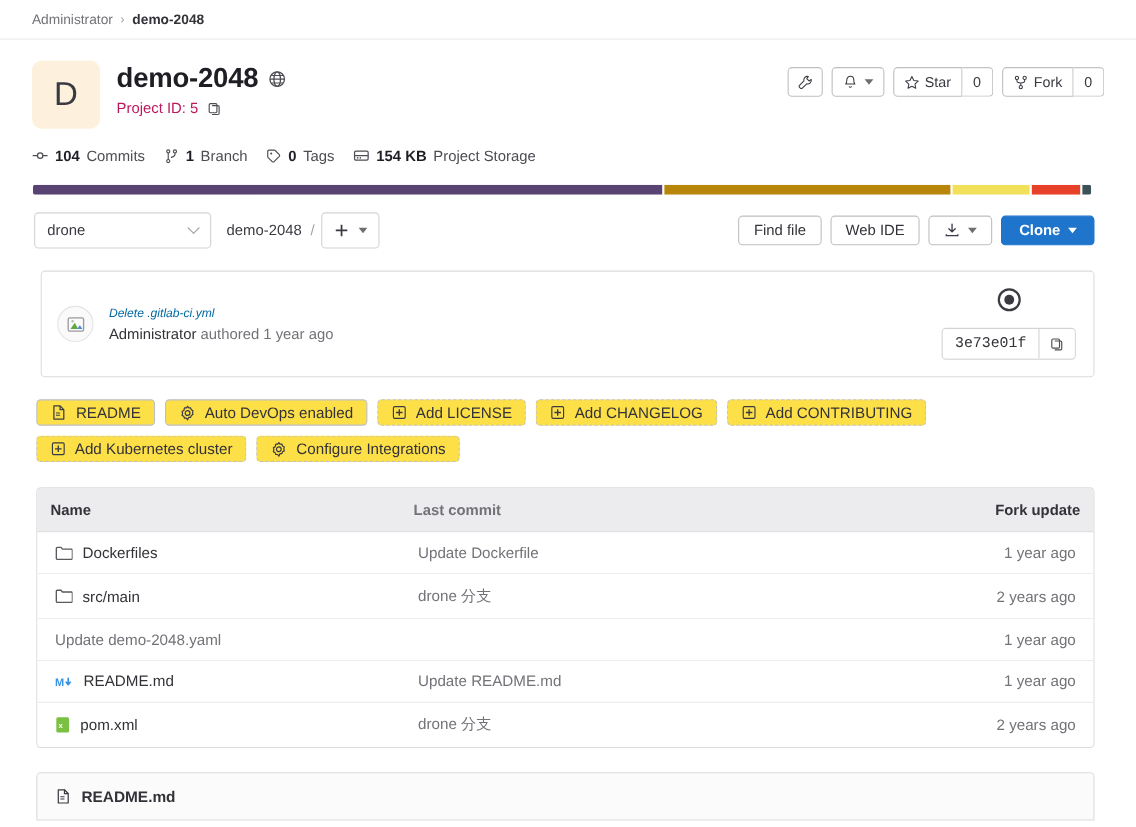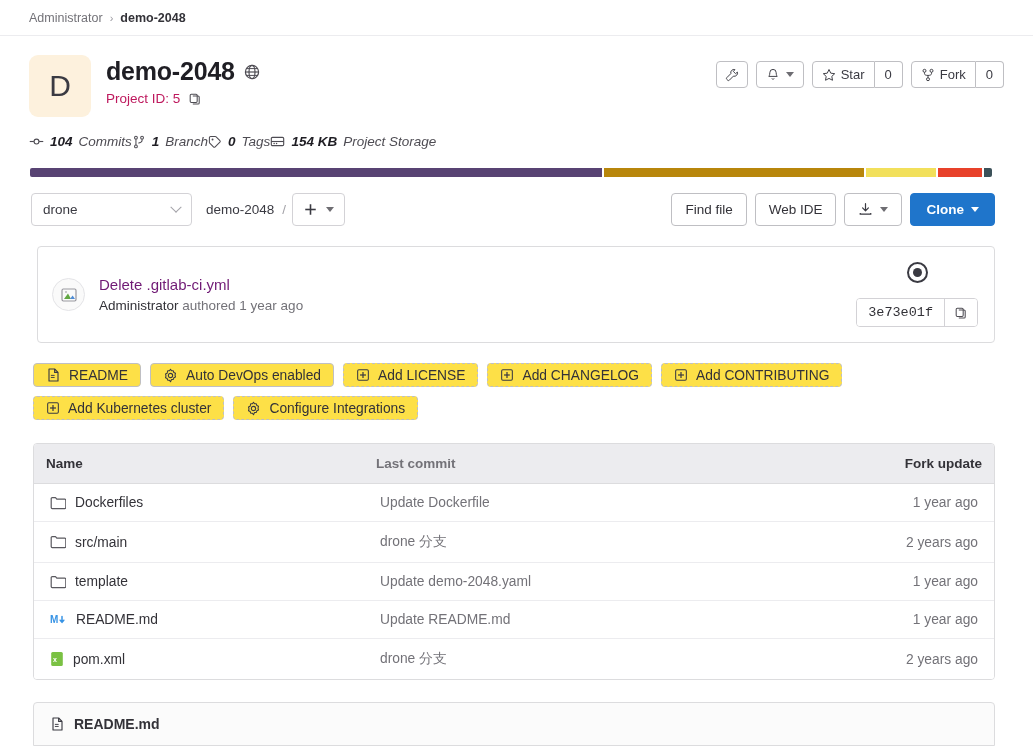--- a/index.html
+++ b/index.html
@@ -64,23 +64,23 @@
     border: 1px solid #bfbfc3; background: #fff;
     font-size: 13px; color: #3a3a42; cursor: pointer;
   }
   .split .seg:first-child { border-radius: 4px 0 0 4px; }
   .split .seg:last-child { border-radius: 0 4px 4px 0; border-left: none; padding: 0 10px; }
   .caret { width: 0; height: 0; border-left: 4px solid transparent; border-right: 4px solid transparent;
            border-top: 5px solid #6e6d72; display: inline-block; }
 
   
   .stats {
-    display: flex; align-items: center; 
+    display: flex; align-items: center; gap: 17px;
     padding: 17px 29px 0 29px;
-    font-size: 13.5px; color: #4e4c53; font-style: italic;
+    font-size: 13.5px; color: #4e4c53;
   }
   .stat { display: inline-flex; align-items: center; gap: 6px; }
   .stat b { color: #1f1e24; }
 
   
   .langbar {
     display: flex; height: 9px; margin: 19px 41px 0 30px;
     border-radius: 2px; overflow: hidden;
   }
   .langbar span { display: block; height: 100%; }
@@ -103,21 +103,21 @@
   .path-crumbs { display: flex; align-items: center; gap: 8px; margin-left: 14px; font-size: 13.5px; color: #3a3a42; }
   .path-crumbs .sl { color: #a4a3a9; }
   .plus-btn {
     display: inline-flex; align-items: center; gap: 8px;
     height: 33px; padding: 0 10px; margin-left: 6px;
     border: 1px solid #d3d2d6; border-radius: 4px; background: #fff; cursor: pointer;
   }
   .tb-right { margin-left: auto; display: flex; align-items: center; gap: 8px; }
   .btn-lg {
     display: inline-flex; align-items: center; justify-content: center; gap: 7px;
-    height: 33px; padding: 0 13px;
+    height: 27px; padding: 0 13px;
     border: 1px solid #bfbfc3; border-radius: 4px; background: #fff;
     font-size: 13.5px; color: #333238; font-family: inherit; cursor: pointer; white-space: nowrap;
   }
   .btn-primary { background: #1f75cb; border-color: #1f75cb; color: #fff; font-weight: bold; padding: 0 15px; }
   .btn-primary .caret { border-top-color: #fff; }
 
   
   .commit-panel {
     margin: 20px 38px 0 37px;
     border: 1px solid #dcdcde; border-radius: 4px;
@@ -126,21 +126,21 @@
     padding: 15px 16px 15px 14px;
     min-height: 60px;
   }
   .commit-avatar {
     width: 33px; height: 33px; border-radius: 50%;
     border: 1px solid #e4e4e7; background: #fafafa;
     display: flex; align-items: center; justify-content: center;
     flex: 0 0 auto;
   }
   .commit-text { margin-left: 14px; flex: 1 1 auto; }
-  .commit-title { font-size: 15px; color: #701a75; }
+  .commit-title { font-size: 11px; color: #0369a1; font-style: italic; }
   .commit-sub { font-size: 13.5px; color: #737278; margin-top: 5px; }
   .commit-sub .who { color: #333238; }
   .commit-right { display: flex; align-items: center; gap: 15px; flex-direction: column; }
   .status-dot {
     width: 21px; height: 21px; border-radius: 50%;
     border: 2px solid #3a3a42; display: flex; align-items: center; justify-content: center;
   }
   .status-dot i { width: 9px; height: 9px; border-radius: 50%; background: #3a3a42; display: block; }
   .sha-group { display: flex; align-items: stretch; border: 1px solid #d3d2d6; border-radius: 4px; overflow: hidden; }
   .sha {
@@ -512,28 +512,20 @@
               <svg width="16" height="14" viewBox="0 0 16 14">
                 <path d="M1.2 11.6V2.6a1 1 0 0 1 1-1h3.3l1.3 1.6h8a1 1 0 0 1 1 1v7.4a1 1 0 0 1-1 1H2.2a1 1 0 0 1-1-1z" fill="none" stroke="#5a595f" stroke-width="1.2" stroke-linejoin="round"></path>
               </svg>
             </span>
             <span>src/main</span>
           </div>
           <div class="col-commit">drone 分支</div>
           <div class="col-update">2 years ago</div>
         </div>
         <div class="tree-row">
-          <div class="col-name">
-            <span class="ico">
-              <svg width="16" height="14" viewBox="0 0 16 14">
-                <path d="M1.2 11.6V2.6a1 1 0 0 1 1-1h3.3l1.3 1.6h8a1 1 0 0 1 1 1v7.4a1 1 0 0 1-1 1H2.2a1 1 0 0 1-1-1z" fill="none" stroke="#5a595f" stroke-width="1.2" stroke-linejoin="round"></path>
-              </svg>
-            </span>
-            <span>template</span>
-          </div>
           <div class="col-commit">Update demo-2048.yaml</div>
           <div class="col-update">1 year ago</div>
         </div>
         <div class="tree-row">
           <div class="col-name">
             <span class="ico">
               <svg width="17" height="12" viewBox="0 0 17 12">
                 <text x="0" y="9.4" font-family="Liberation Sans, sans-serif" font-size="10" font-weight="bold" fill="#3793e5">M</text>
                 <path d="M12 2.6v5.2M10.2 6.2 12 8.4l1.8-2.2" fill="none" stroke="#3793e5" stroke-width="1.5" stroke-linecap="round" stroke-linejoin="round"></path>
               </svg>

